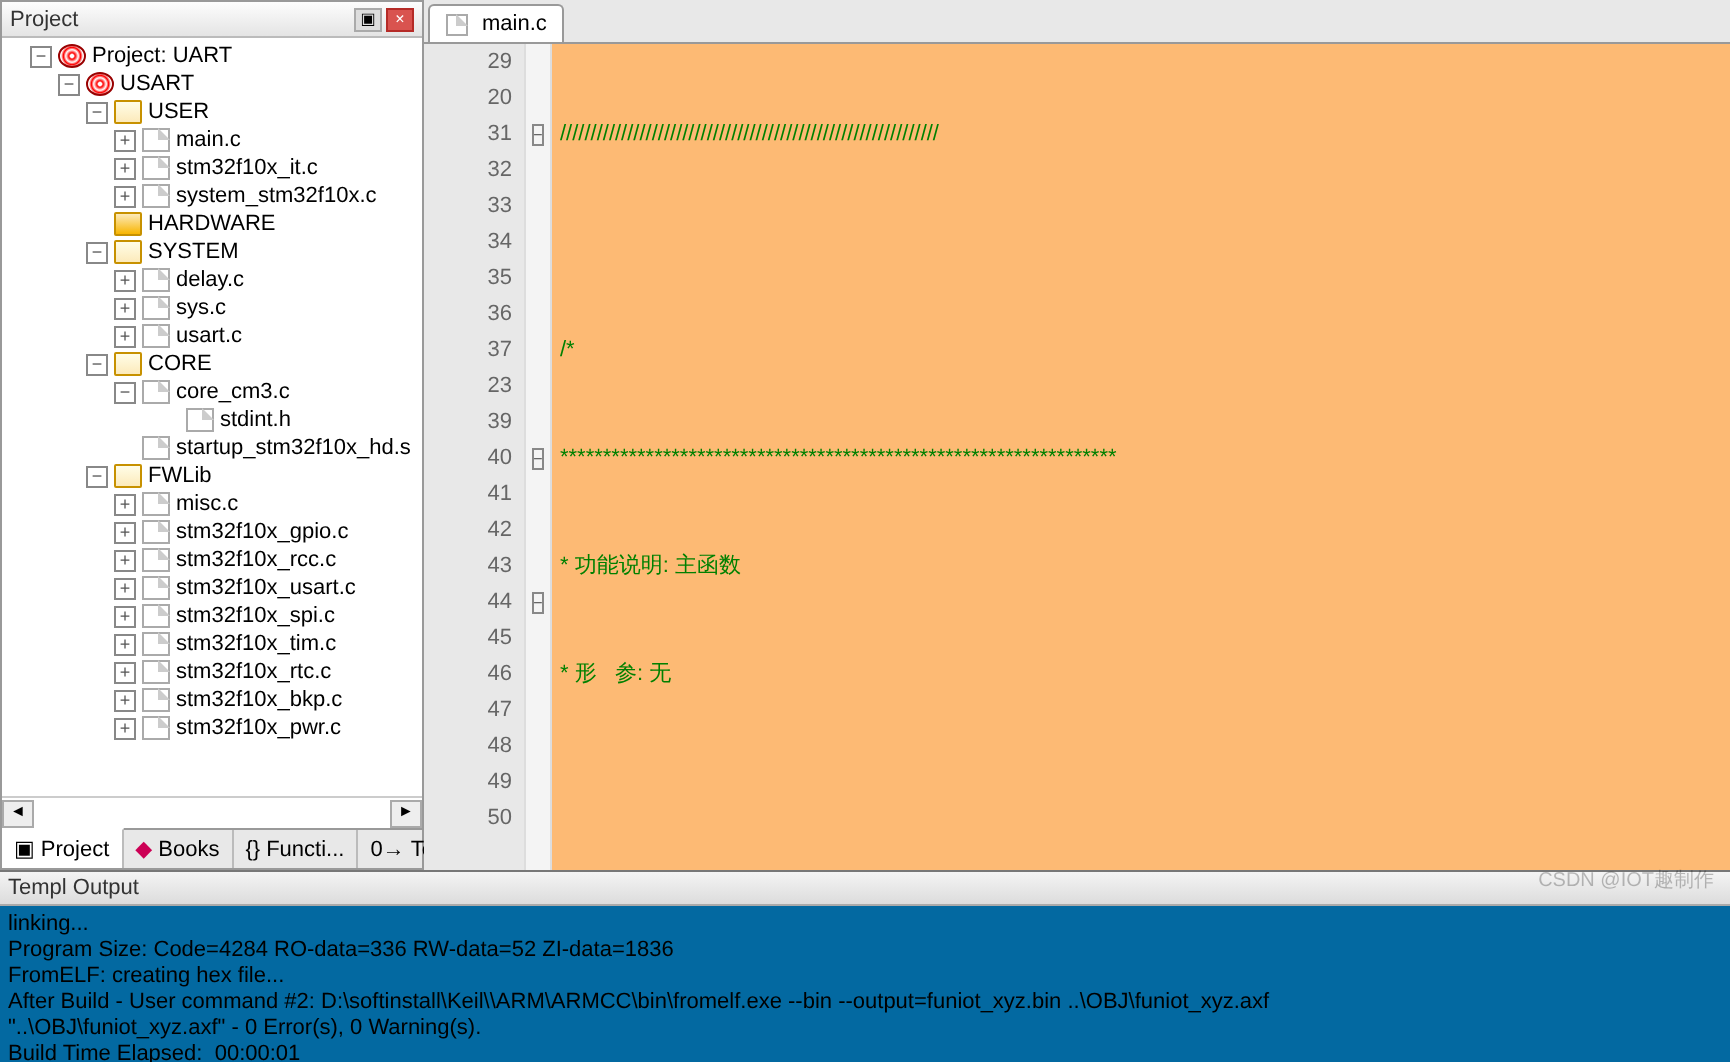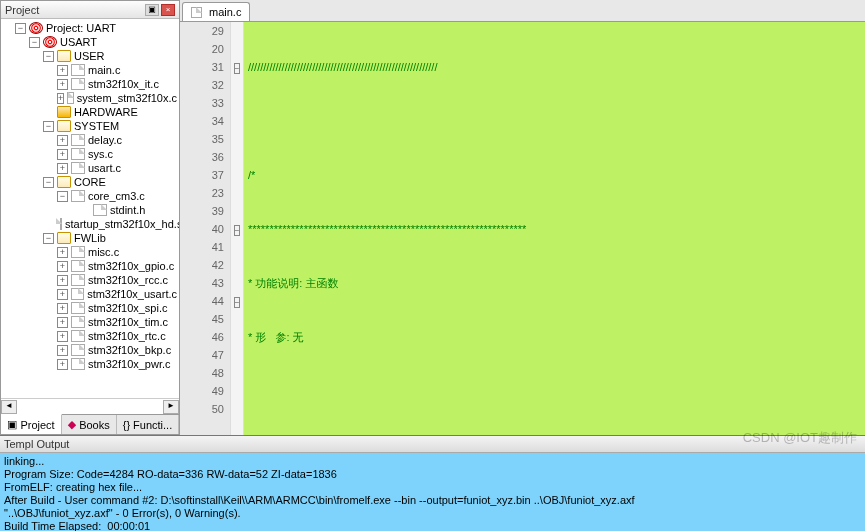--- a/index.html
+++ b/index.html
@@ -4,52 +4,52 @@
 <style>
 * { margin: 0; padding: 0; box-sizing: border-box; font-family: "Segoe UI", Tahoma, sans-serif; font-size: 11px; }
 body { background: #f0f0f0; width: 865px; height: 531px; display: flex; flex-direction: column; overflow: hidden; }
 .top { display: flex; flex: 1; min-height: 0; }
 .panel { background: #fff; border: 1px solid #999; display: flex; flex-direction: column; }
 .panel-hdr { background: linear-gradient(#fdfdfd,#e4e4e4); border-bottom: 1px solid #bbb; padding: 2px 4px; display: flex; align-items: center; justify-content: space-between; height: 18px; }
 .panel-hdr .title { font-size: 11px; color: #333; }
 .panel-hdr .ctrls { display: flex; gap: 2px; }
 .panel-hdr .ctrls span { width: 14px; height: 12px; background: #ddd; border: 1px solid #aaa; font-size: 8px; text-align: center; line-height: 10px; cursor: pointer; }
 .panel-hdr .ctrls .close { background: #d9534f; color:#fff; border-color:#b52b27; }
-.project { width: 180px; }
+.project { width: 212px; }
 .tree { flex: 1; overflow: auto; padding: 2px 0; }
 .node { display: flex; align-items: center; padding: 1px 2px; white-space: nowrap; cursor: pointer; }
 .exp { width: 11px; height: 11px; border: 1px solid #888; font-size: 9px; line-height: 9px; text-align: center; margin-right: 3px; color: #555; cursor: pointer; }
 .exp.blank { border: none; }
 .ico { width: 14px; height: 12px; margin-right: 3px; display: inline-flex; align-items: center; justify-content: center; }
 .ico-folder { background: linear-gradient(#fceabb,#f8b500); border: 1px solid #c79100; border-radius: 1px; }
 .ico-foldero { background: linear-gradient(#fffde7,#fceabb); border: 1px solid #c79100; border-radius: 1px; }
 .ico-file { background: #fff; border: 1px solid #aaa; position: relative; }
 .ico-file::after { content:""; position:absolute; top:-1px; right:-1px; border:3px solid transparent; border-left-color:#ccc; border-bottom-color:#ccc; }
 .ico-target { width:14px; height:12px; border-radius:50%; background: radial-gradient(circle,#fff 10%,#f00 20%,#fff 40%,#f00 55%,#fff 70%); border:1px solid #900; }
 .ind1 { padding-left: 14px; } .ind2 { padding-left: 28px; } .ind3 { padding-left: 42px; } .ind4 { padding-left: 56px; }
 .scrollh { height: 16px; border-top: 1px solid #ccc; display:flex; align-items:center; }
 .scrollh .arrow { width:16px; height:14px; border:1px solid #aaa; background:#eee; text-align:center; font-size:8px; }
 .tabs-bottom { display: flex; background: #e8e8e8; border-top: 1px solid #999; height: 20px; }
 .tabs-bottom .tab { padding: 2px 6px; border-right: 1px solid #bbb; display:flex; align-items:center; gap:3px; cursor:pointer; font-size:10px; }
 .tabs-bottom .tab.active { background: #fff; border-top: 1px solid #fff; margin-top:-1px; }
 .editor { flex: 1; display: flex; flex-direction: column; min-width: 0; }
 .file-tabs { display: flex; background: #e8e8e8; padding: 2px 2px 0; gap: 2px; height: 22px; border-bottom: 1px solid #999; }
 .file-tab { background: #fff; border: 1px solid #999; border-bottom: none; padding: 2px 8px; display:flex; align-items:center; gap:4px; cursor:pointer; font-size:11px; border-radius: 3px 3px 0 0; }
-.code-area { flex: 1; display: flex; background: #bef264; font-family: Consolas, "Courier New", monospace; font-size: 14px; overflow: auto; position: relative; justify-content: space-between; }
+.code-area { flex: 1; display: flex; background: #fdba74; font-family: Consolas, "Courier New", monospace; font-size: 14px; overflow: auto; position: relative; justify-content: space-between; }
 .gutter { background: #e8e8e8; color: #666; text-align: right; padding: 0 6px; user-select: none; width: 50px; line-height: 18px; }
 .gutter div { height: 18px; }
 .fold { width: 14px; background: #f4f4f4; border-left:1px solid #ddd; border-right:1px solid #ddd; line-height:18px; text-align:center; font-size:10px; color:#888; }
 .fold div { height:18px; }
 .code { flex: 1; line-height: 18px; white-space: pre; padding-left: 4px; }
 .code div { height: 18px; }
 .c-cm { color: #008000; }
 .output-panel { border-top: 1px solid #777; }
 .out-hdr { background: linear-gradient(#f4f4f4,#dcdcdc); padding: 2px 4px; font-size: 11px; color:#333; border-bottom:1px solid #aaa; }
-.out-body { background: #7dd3fc; font-family: Consolas, monospace; font-size: 11px; padding: 2px 4px; white-space: pre; overflow: auto; height: 78px; }
-.watermark { position: absolute; right: 8px; bottom: 84px; color: rgba(0,0,0,0.25); font-size: 13px; pointer-events: none; }
+.out-body { background: #0369a1; font-family: Consolas, monospace; font-size: 11px; padding: 2px 4px; white-space: pre; overflow: auto; height: 78px; }
+.watermark { position: absolute; right: 8px; bottom: 84px; color: rgba(0,0,0,0.25); font-size: 10px; pointer-events: none; }
 .sq { width:9px; height:9px; border:1px solid #888; font-size:8px; line-height:7px; text-align:center; color:#555; }
 </style>
 </head>
 <body>
 
 <div class="top">
   <div class="panel project">
     <div class="panel-hdr">
       <span class="title">Project</span>
       <span class="ctrls">

